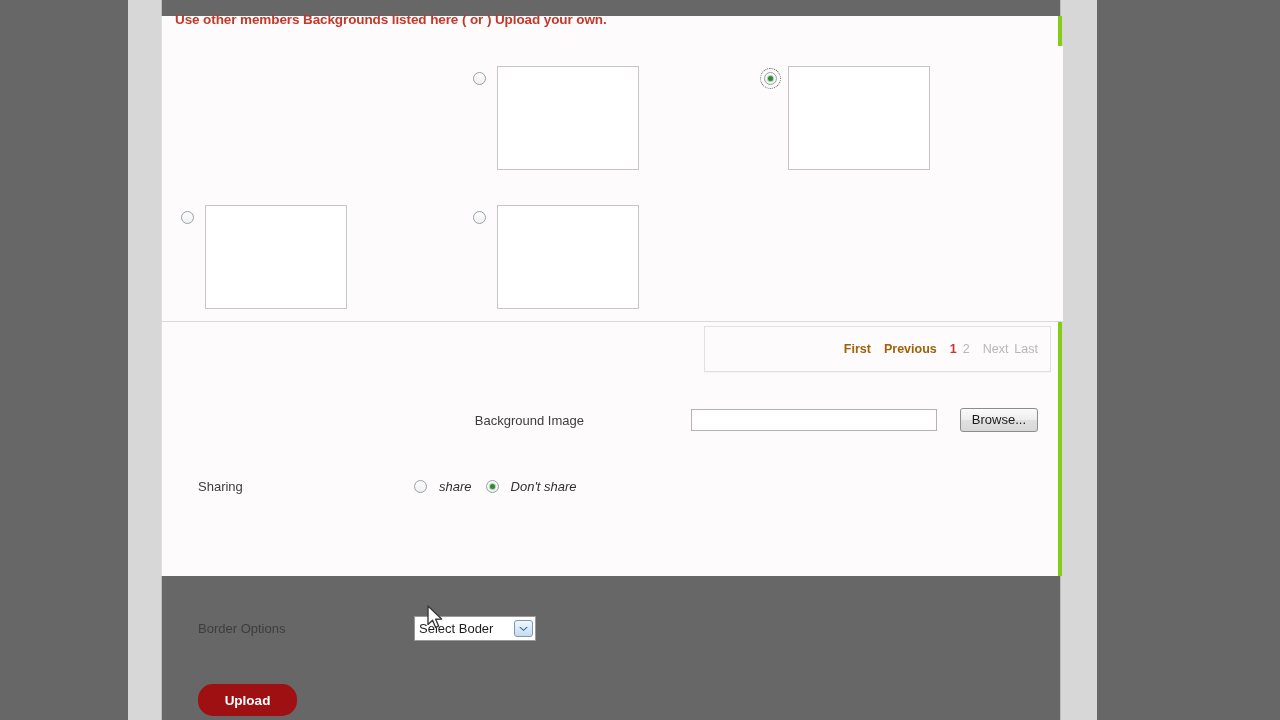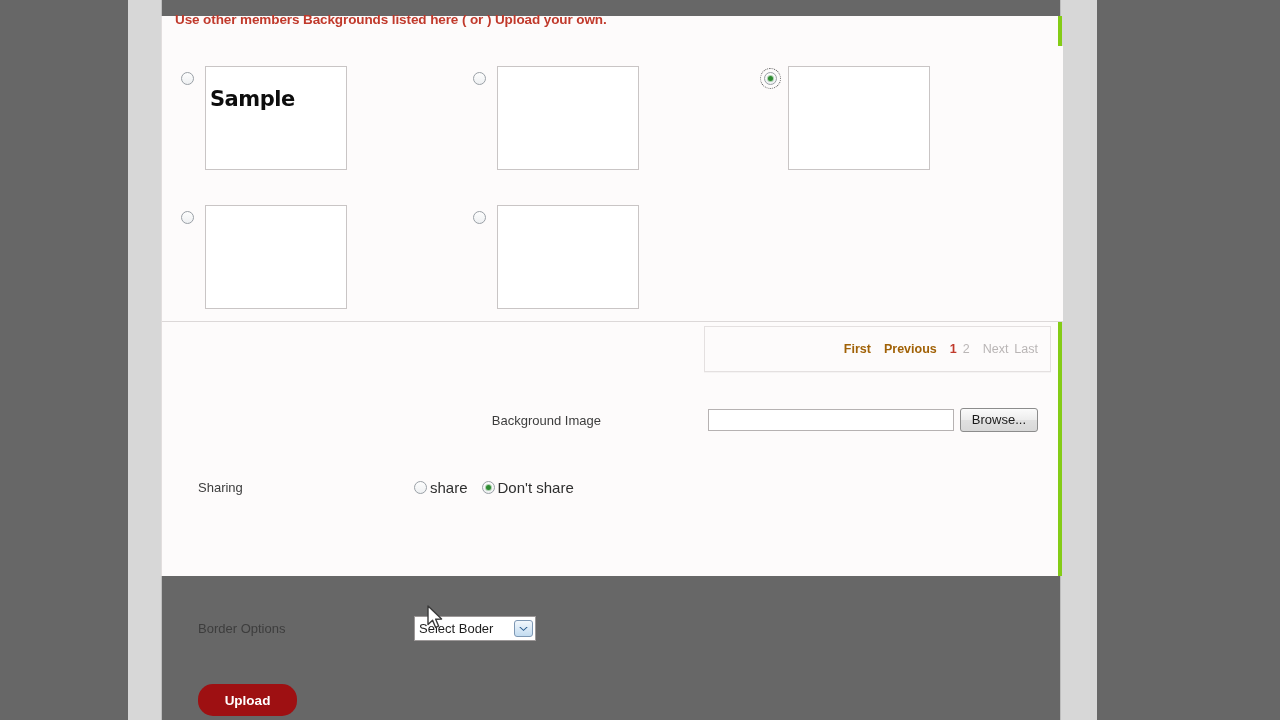--- a/index.html
+++ b/index.html
@@ -168,36 +168,36 @@
 
   .text-input {
     width: 246px; height: 22px;
     border: 1px solid #b6b2b2;
     background:#ffffff;
     font-size: 12px;
     padding: 0 3px;
     color:#222;
   }
   .browse-btn {
-    margin-left: 6px;
+    margin-left: 23px;
     height: 24px;
     padding: 0 11px;
     border: 1px solid #8c8c8c;
     border-radius: 3px;
     background: linear-gradient(180deg,#fbfbfb 0%,#ededed 48%,#e0e0e0 52%,#d8d8d8 100%);
     font-size: 13px;
     color: #1b1b1b;
     line-height: 22px;
     cursor: pointer;
   }
 
   .opt { display:flex; align-items:center; cursor:pointer; }
   .opt + .opt { margin-left: 14px; }
   .opt .radio { margin-top: 0; }
-  .opt-label { font-size: 15px; color:#2f2f2f; margin-left: 3px; }
+  .opt-label { font-size: 13px; color:#2f2f2f; margin-left: 12px; font-style: italic; }
 
   .checkbox {
     width: 14px; height: 14px;
     border: 2px solid #7b8794;
     background: #fdfdfd;
     cursor: pointer;
   }
 
   .select-wrap {
     position: relative;
@@ -248,29 +248,20 @@
 
   <div class="outer-pane left"></div>
   <div class="outer-pane right"></div>
 
   <div id="page">
 
     <div class="headline">Use other members Backgrounds listed here ( or ) Upload your own.</div>
 
     <div id="bg-gallery">
 
-      <div class="thumb-cell" style="left:19px; top:20px;">
-        <span class="radio"></span>
-        <span class="thumb-frame">
-          <span class="thumb-img art-sample">
-            <span class="word">Sample</span>
-            <span class="word mirror">Sample</span>
-          </span>
-        </span>
-      </div>
 
       <div class="thumb-cell" style="left:311px; top:20px;">
         <span class="radio"></span>
         <span class="thumb-frame">
           <span class="thumb-img art-orange"></span>
         </span>
       </div>
 
       <div class="thumb-cell" style="left:602px; top:20px;">
         <span class="radio selected focus-ring"></span>

